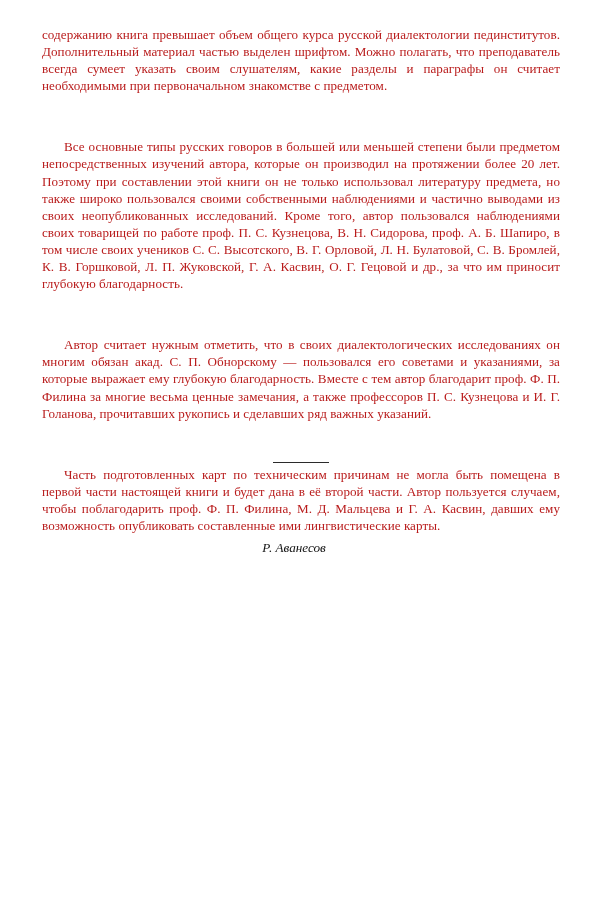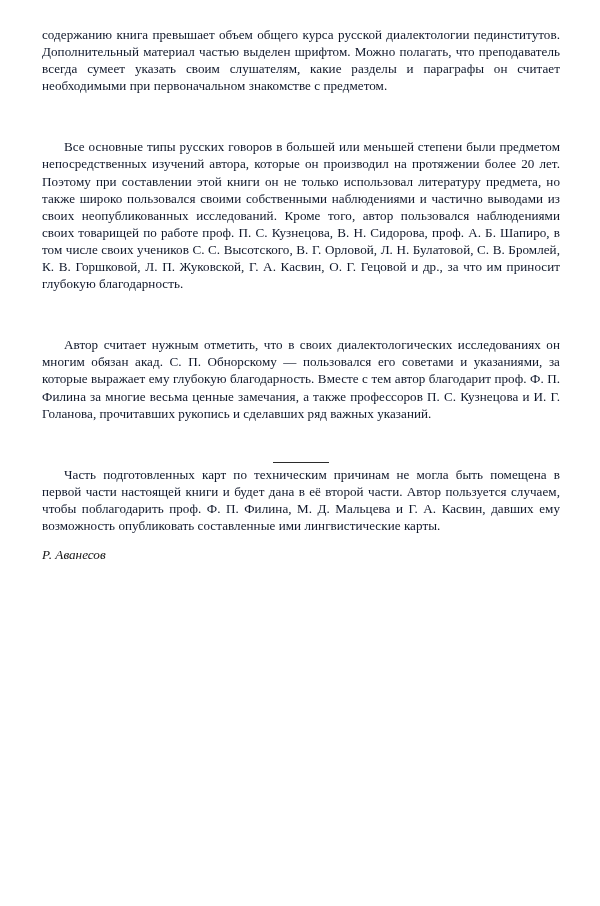--- a/index.html
+++ b/index.html
@@ -28,32 +28,32 @@
     left: 42px;
     top: 26px;
     width: 518px;
   }
   .para {
     margin: 0 0 0 0;
     font-size: 13.1px;
     line-height: 17.1px;
     text-align: justify;
     text-justify: inter-word;
-    color: #0f172a;
+    color: #b91c1c;
     letter-spacing: 0.05px;
   }
   .para.indent {
     text-indent: 22px;
     margin-top: 44px;
   }
   .signature {
-    margin-top: 12px;
+    margin-top: 5px;
     font-size: 13.2px;
     line-height: 17px;
-    text-align: left;
+    text-align: center;
     font-style: italic;
     color: #141414;
     padding-right: 14px;
   }
   .divider-wrap {
     position: absolute;
     left: 42px;
     top: 452px;
     width: 518px;
     text-align: center;

